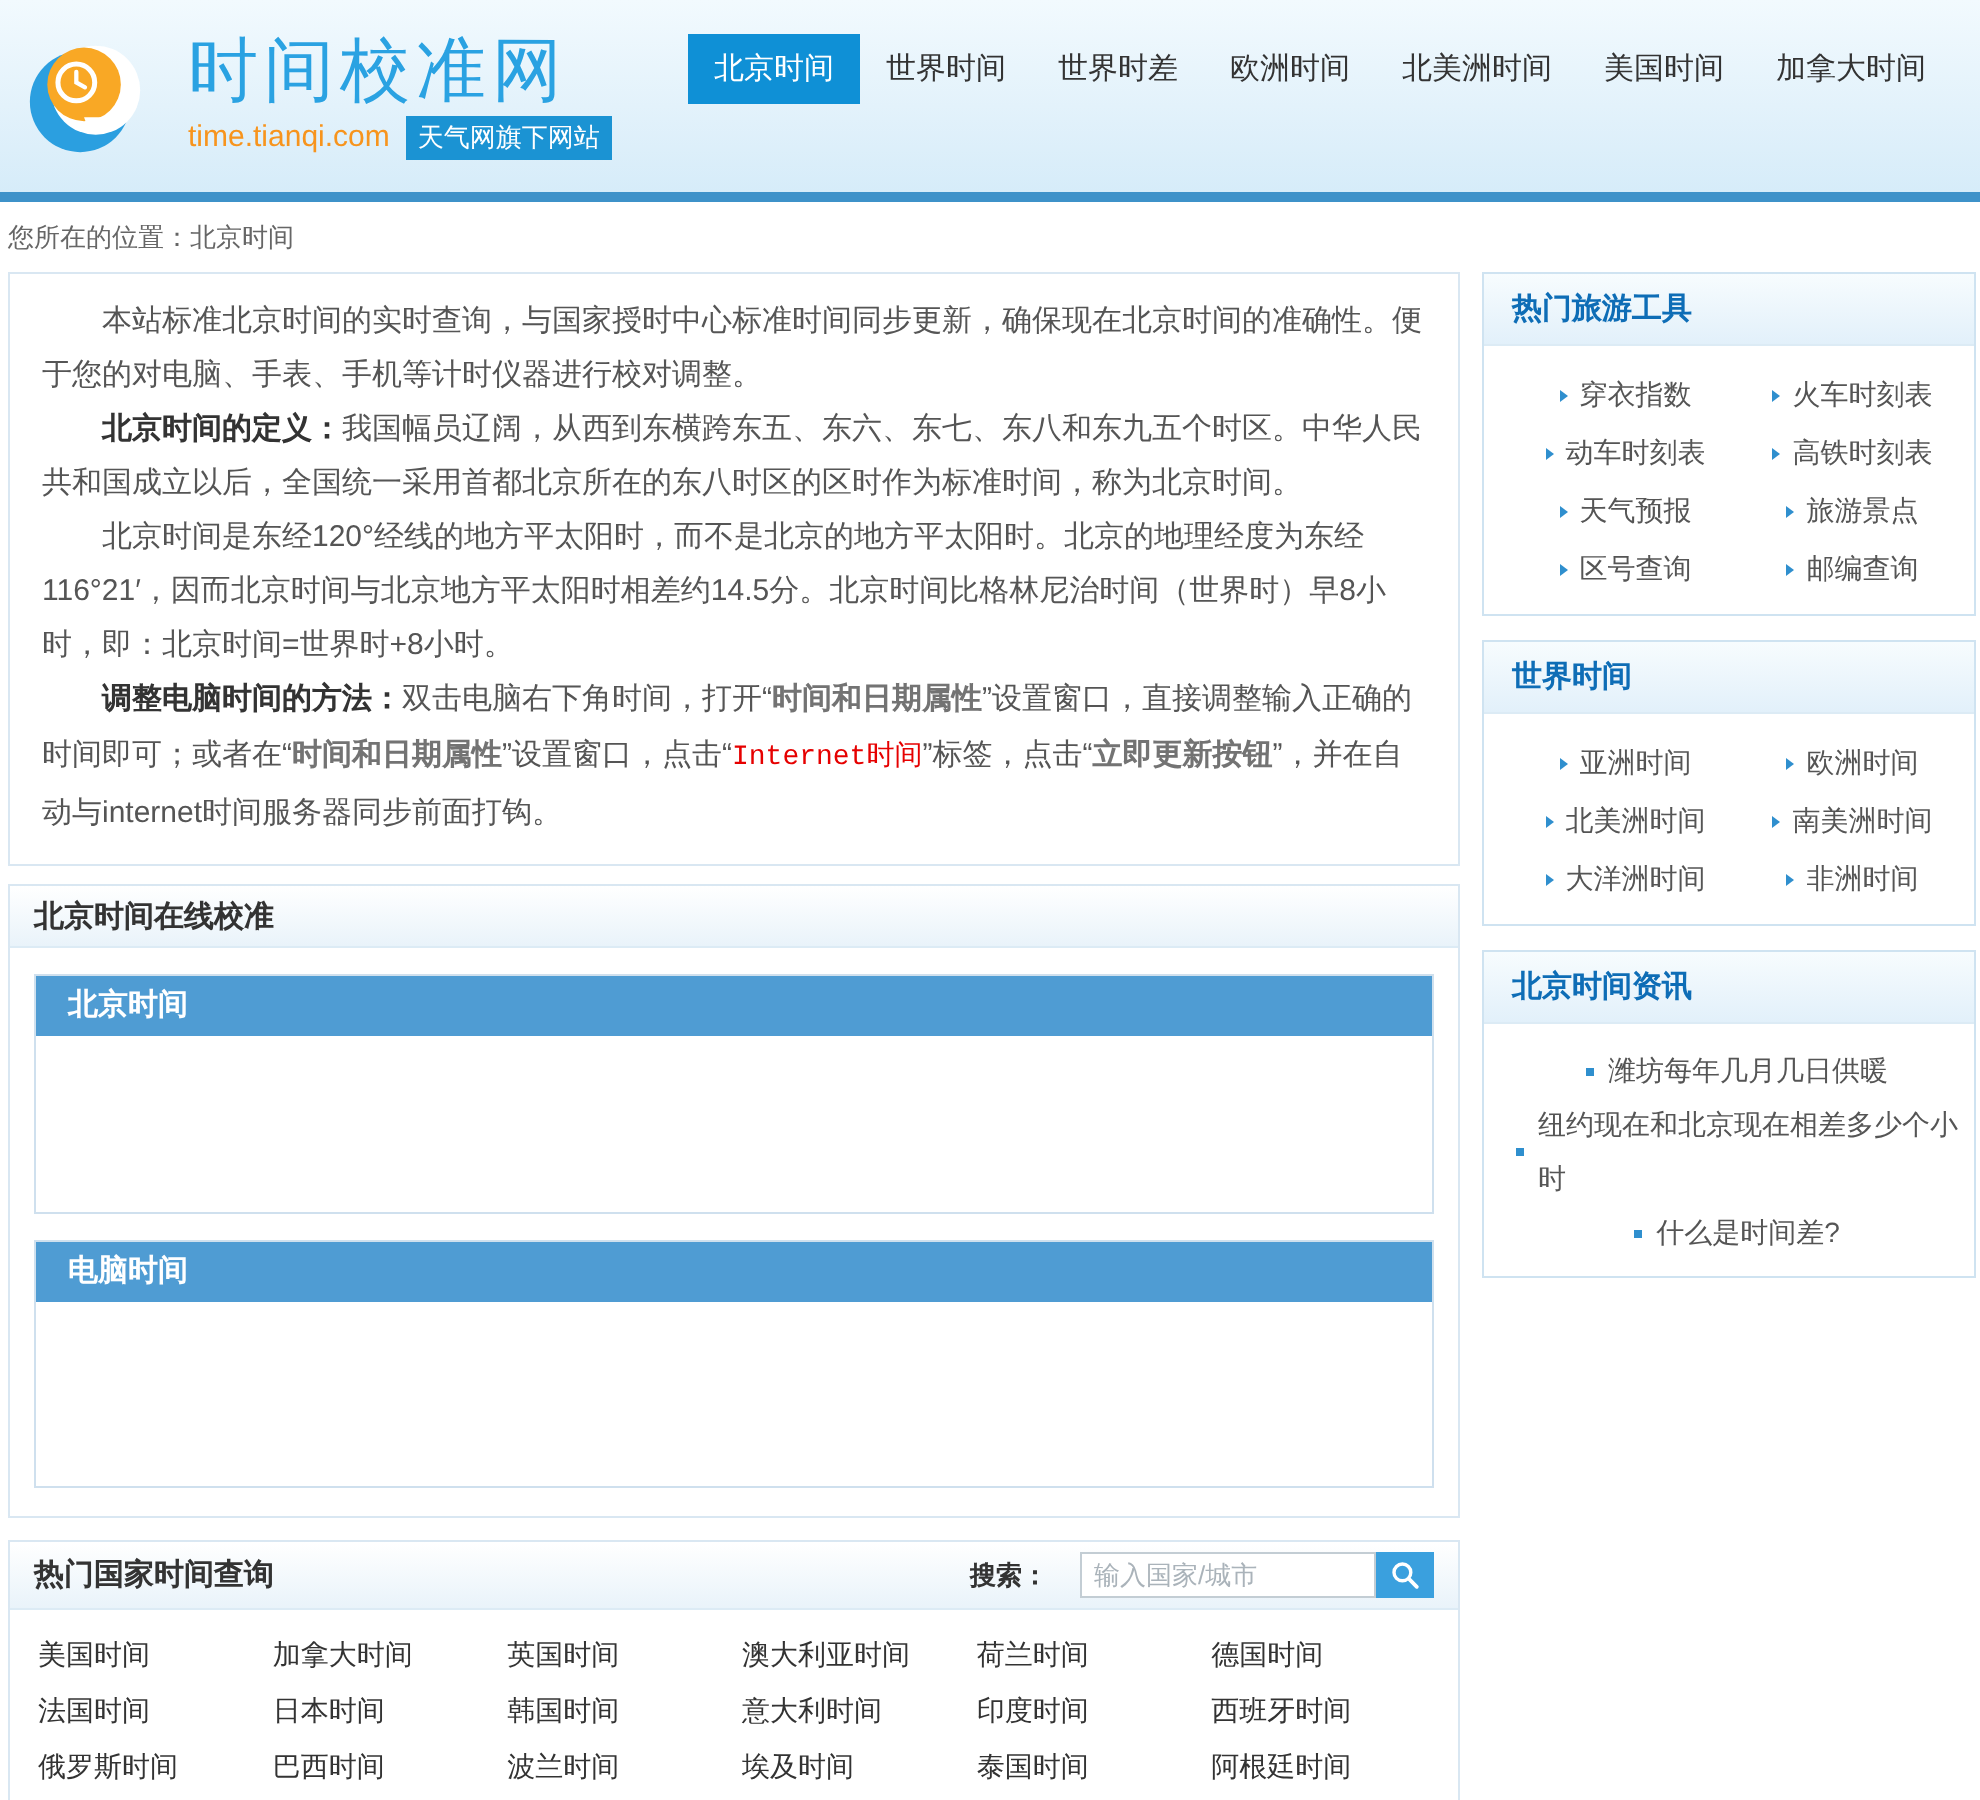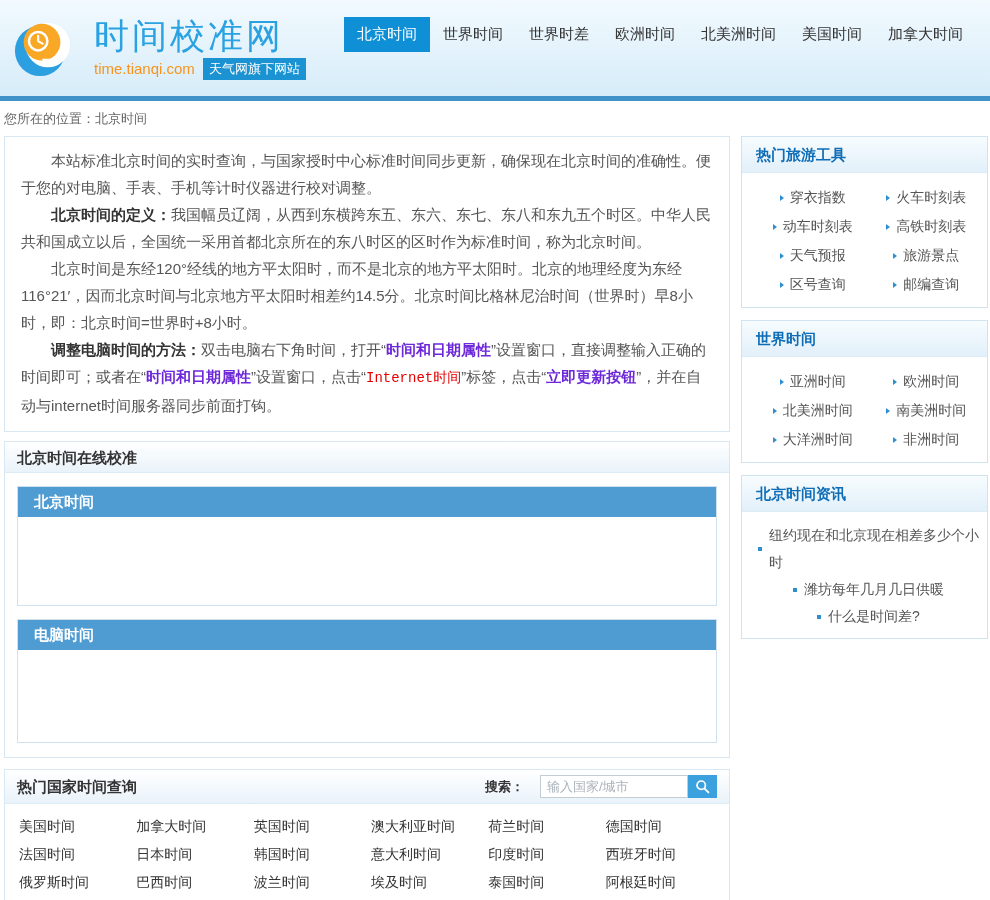--- a/index.html
+++ b/index.html
@@ -29,21 +29,21 @@
   
   .container { width:990px; display:flex; align-items:flex-start; }
   .main { width:726px; margin-left:4px; }
   .sidebar { width:247px; margin-left:11px; }
 
   
   .intro { border:1px solid #d9e7f2; background:#fff; padding:10px 16px 12px 16px; }
   .intro p { font-size:15px; line-height:27px; color:#555; text-indent:2em; }
   .b { font-weight:bold; color:#333; }
   .red { color:#e60000; }
-  .redb { color:#6d28d9; font-weight:bold; }
+  .redb { color:#737373; font-weight:bold;font-family:Liberation Serif, serif; }
   .mono { font-family:"Liberation Mono","DejaVu Sans Mono",monospace; font-size:14px;margin-top:36px; }
 
   
   .section { border:1px solid #d9e7f2; background:#fff; margin-top:9px; }
   .section-header { height:31px; line-height:31px; background:linear-gradient(180deg,#ffffff,#e9f3fa);
     border-bottom:1px solid #dcebf5; padding:0 12px; display:flex; align-items:center; }
   .section-title { font-size:15px; font-weight:bold; color:#333; }
 
   
   .cal-body { padding:13px 12px 14px 12px; }
@@ -244,25 +244,25 @@
             <span>非洲时间</span>
           </a>
       </div>
     </div>
 
     <div class="panel">
       <div class="panel-header">北京时间资讯</div>
       <div class="panel-body news">
         <a>
             <span class="sq"></span>
+            <span>潍坊每年几月几日供暖</span>
+          </a>
+        <a>
+            <span class="sq"></span>
             <span>纽约现在和北京现在相差多少个小时</span>
-          </a>
-        <a>
-            <span class="sq"></span>
-            <span>潍坊每年几月几日供暖</span>
           </a>
         <a>
             <span class="sq"></span>
             <span>什么是时间差?</span>
           </a>
       </div>
     </div>
   </div>
 </div>
 

